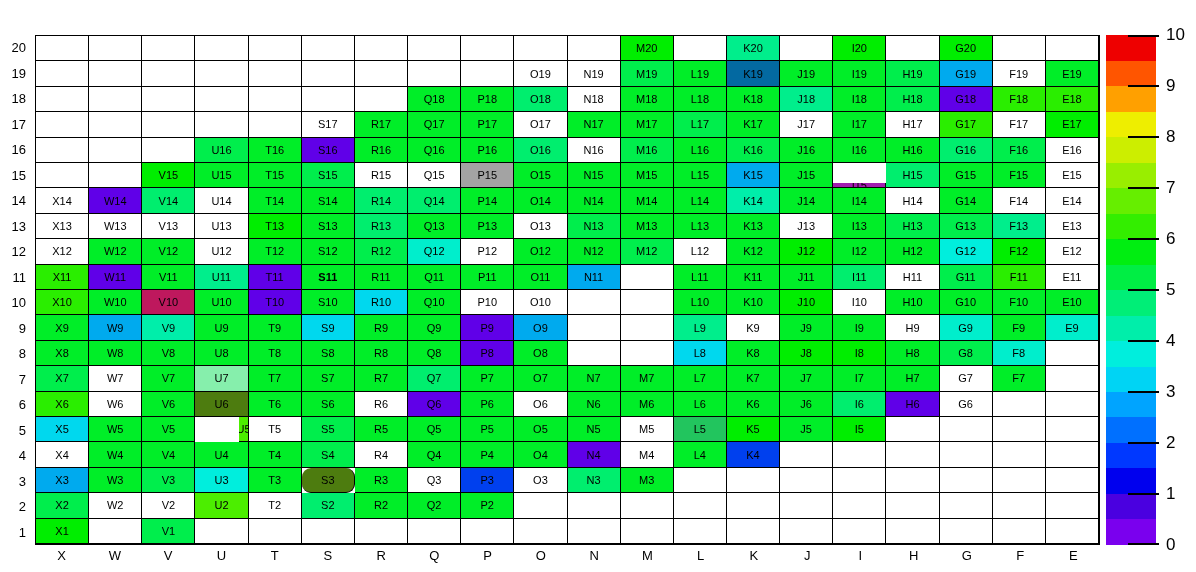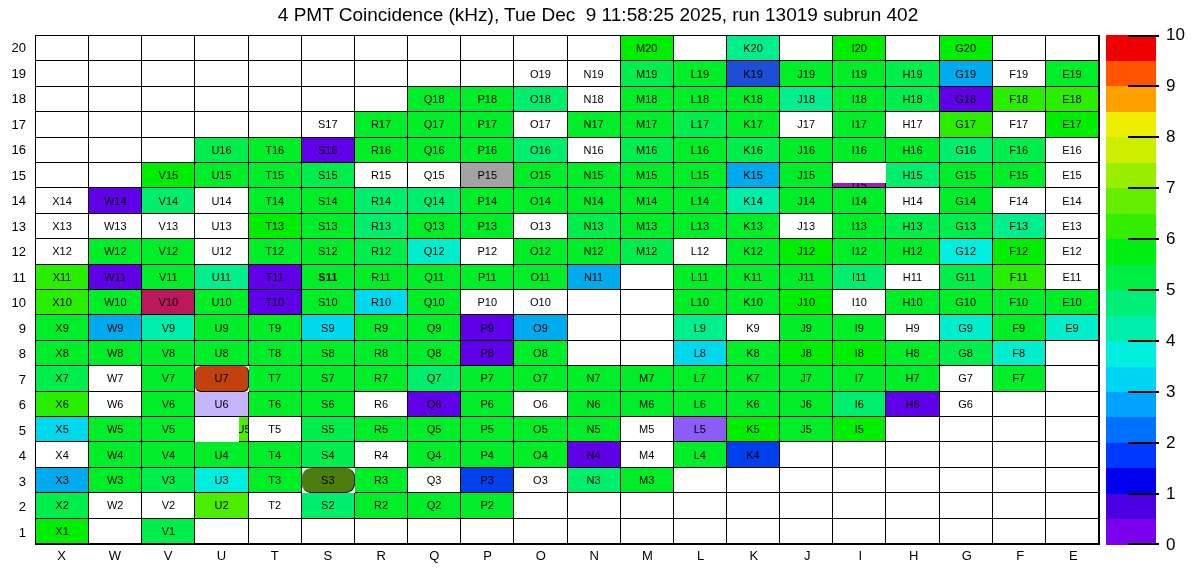--- a/index.html
+++ b/index.html
@@ -23,21 +23,20 @@
   .colorbar{position:absolute;left:1106px;top:35px;width:50px;height:510px;}
   .cbticks{position:absolute;left:1106px;top:35px;width:90px;height:510px;
            pointer-events:none;}
   .cbtick{position:absolute;left:22px;width:31px;height:2px;background:#000;}
   .cbticklab{position:absolute;left:60px;font-size:17px;line-height:18px;}
 </style>
 </head>
 <body>
 
 <div id="page">
-  <div class="title">4 PMT Coincidence (kHz), Tue Dec  9 11:58:25 2025, run 13019 subrun 402</div>
   <div class="yaxis">
       <div class="ylab">20</div>
       <div class="ylab">19</div>
       <div class="ylab">18</div>
       <div class="ylab">17</div>
       <div class="ylab">16</div>
       <div class="ylab">15</div>
       <div class="ylab">14</div>
       <div class="ylab">13</div>
       <div class="ylab">12</div>
@@ -80,21 +79,21 @@
       <div class="cell" style="background: rgb(255, 255, 255);"></div>
       <div class="cell" style="background: rgb(255, 255, 255);"></div>
       <div class="cell" style="background: rgb(255, 255, 255);"></div>
       <div class="cell" style="background: rgb(255, 255, 255);"></div>
       <div class="cell" style="background: rgb(255, 255, 255);"></div>
       <div class="cell" style="background: rgb(255, 255, 255);"></div>
       <div class="cell" style="background: rgb(255, 255, 255);">O19</div>
       <div class="cell" style="background: rgb(255, 255, 255);">N19</div>
       <div class="cell" style="background: rgb(0, 238, 76);">M19</div>
       <div class="cell" style="background: rgb(0, 238, 40);">L19</div>
-      <div class="cell" style="background: #1d4ed8;">K19</div>
+      <div class="cell" style="background: #0369a1;">K19</div>
       <div class="cell" style="background: rgb(0, 238, 40);">J19</div>
       <div class="cell" style="background: rgb(0, 238, 40);">I19</div>
       <div class="cell" style="background: rgb(0, 238, 76);">H19</div>
       <div class="cell" style="background: rgb(0, 170, 238);">G19</div>
       <div class="cell" style="background: rgb(255, 255, 255);">F19</div>
       <div class="cell" style="background: rgb(0, 238, 40);">E19</div>
       <div class="cell" style="background: rgb(255, 255, 255);"></div>
       <div class="cell" style="background: rgb(255, 255, 255);"></div>
       <div class="cell" style="background: rgb(255, 255, 255);"></div>
       <div class="cell" style="background: rgb(255, 255, 255);"></div>
@@ -310,41 +309,41 @@
       <div class="cell" style="background: rgb(0, 238, 40);">K8</div>
       <div class="cell" style="background: rgb(0, 238, 0);">J8</div>
       <div class="cell" style="background: rgb(0, 238, 0);">I8</div>
       <div class="cell" style="background: rgb(0, 238, 40);">H8</div>
       <div class="cell" style="background: rgb(0, 238, 76);">G8</div>
       <div class="cell" style="background: rgb(0, 238, 204);">F8</div>
       <div class="cell" style="background: rgb(255, 255, 255);"></div>
       <div class="cell" style="background: rgb(0, 238, 76);">X7</div>
       <div class="cell" style="background: rgb(255, 255, 255);">W7</div>
       <div class="cell" style="background: rgb(0, 238, 40);">V7</div>
-      <div class="cell" style="background: #c2410c; border-radius: 6px;">U7</div>
+      <div class="cell" style="background: #86efac;">U7</div>
       <div class="cell" style="background: rgb(0, 238, 40);">T7</div>
       <div class="cell" style="background: rgb(0, 238, 40);">S7</div>
       <div class="cell" style="background: rgb(0, 238, 40);">R7</div>
       <div class="cell" style="background: rgb(0, 238, 110);">Q7</div>
       <div class="cell" style="background: rgb(0, 238, 40);">P7</div>
       <div class="cell" style="background: rgb(0, 238, 40);">O7</div>
       <div class="cell" style="background: rgb(0, 238, 40);">N7</div>
       <div class="cell" style="background: rgb(0, 238, 40);">M7</div>
       <div class="cell" style="background: rgb(0, 238, 40);">L7</div>
       <div class="cell" style="background: rgb(0, 238, 40);">K7</div>
       <div class="cell" style="background: rgb(0, 238, 40);">J7</div>
       <div class="cell" style="background: rgb(0, 238, 40);">I7</div>
       <div class="cell" style="background: rgb(0, 238, 40);">H7</div>
       <div class="cell" style="background: rgb(255, 255, 255);">G7</div>
       <div class="cell" style="background: rgb(0, 238, 40);">F7</div>
       <div class="cell" style="background: rgb(255, 255, 255);"></div>
       <div class="cell" style="background: rgb(42, 238, 0);">X6</div>
       <div class="cell" style="background: rgb(255, 255, 255);">W6</div>
       <div class="cell" style="background: rgb(0, 238, 40);">V6</div>
-      <div class="cell" style="background: #c4b5fd;">U6</div>
+      <div class="cell" style="background: #4d7c0f;">U6</div>
       <div class="cell" style="background: rgb(0, 238, 40);">T6</div>
       <div class="cell" style="background: rgb(0, 238, 40);">S6</div>
       <div class="cell" style="background: rgb(255, 255, 255);">R6</div>
       <div class="cell" style="background: rgb(96, 0, 232);">Q6</div>
       <div class="cell" style="background: rgb(0, 238, 40);">P6</div>
       <div class="cell" style="background: rgb(255, 255, 255);">O6</div>
       <div class="cell" style="background: rgb(0, 238, 40);">N6</div>
       <div class="cell" style="background: rgb(0, 238, 40);">M6</div>
       <div class="cell" style="background: rgb(0, 238, 40);">L6</div>
       <div class="cell" style="background: rgb(0, 238, 40);">K6</div>
@@ -359,21 +358,21 @@
       <div class="cell" style="background: rgb(0, 238, 40);">V5</div>
       <div class="cell" style="background: rgb(76, 238, 0); margin-left: 44px;">U5</div>
       <div class="cell" style="background: rgb(255, 255, 255);">T5</div>
       <div class="cell" style="background: rgb(0, 238, 76);">S5</div>
       <div class="cell" style="background: rgb(0, 238, 40);">R5</div>
       <div class="cell" style="background: rgb(0, 238, 40);">Q5</div>
       <div class="cell" style="background: rgb(0, 238, 40);">P5</div>
       <div class="cell" style="background: rgb(0, 238, 40);">O5</div>
       <div class="cell" style="background: rgb(0, 238, 40);">N5</div>
       <div class="cell" style="background: rgb(255, 255, 255);">M5</div>
-      <div class="cell" style="background: #8b5cf6;">L5</div>
+      <div class="cell" style="background: #22c55e;">L5</div>
       <div class="cell" style="background: rgb(0, 238, 0);">K5</div>
       <div class="cell" style="background: rgb(0, 238, 40);">J5</div>
       <div class="cell" style="background: rgb(0, 238, 0);">I5</div>
       <div class="cell" style="background: rgb(255, 255, 255);"></div>
       <div class="cell" style="background: rgb(255, 255, 255);"></div>
       <div class="cell" style="background: rgb(255, 255, 255);"></div>
       <div class="cell" style="background: rgb(255, 255, 255);"></div>
       <div class="cell" style="background: rgb(255, 255, 255);">X4</div>
       <div class="cell" style="background: rgb(0, 238, 40);">W4</div>
       <div class="cell" style="background: rgb(0, 238, 40);">V4</div>

